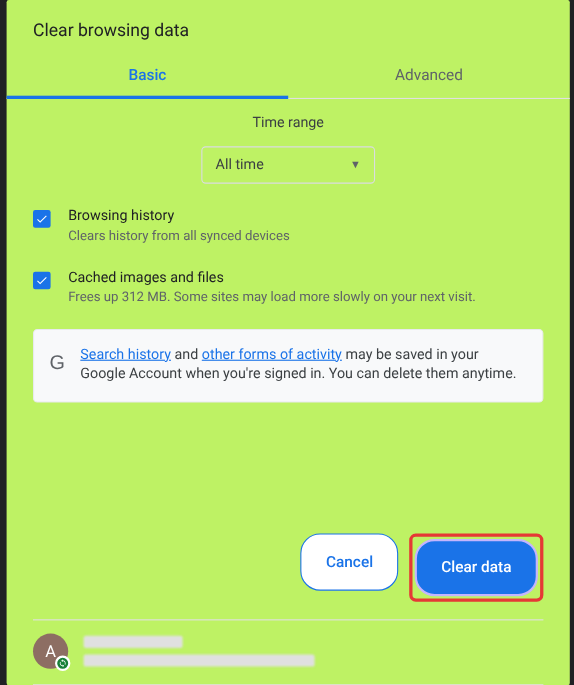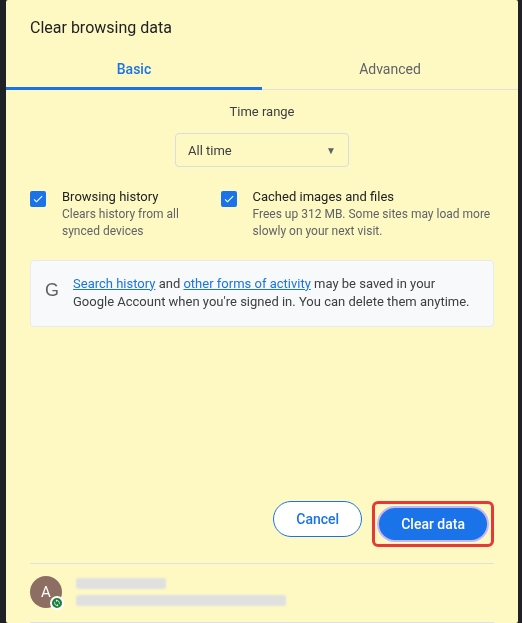--- a/index.html
+++ b/index.html
@@ -4,21 +4,21 @@
 <style>
   * { box-sizing: border-box; margin: 0; padding: 0; }
   body {
     font-family: "Segoe UI", Roboto, Arial, sans-serif;
     background: #202124;
     width: 522px;
     height: 623px;
     overflow: hidden;
   }
   .dialog {
-    background: #fef9c3;
+    background: #bef264;
     width: 512px;
     height: 623px;
     margin-left: 6px;
     display: flex;
     flex-direction: column;
     border-radius: 2px;
   }
   .title {
     font-size: 16px;
     color: #202124;
@@ -56,34 +56,34 @@
   }
   .timerange-row {
     display: flex;
     align-items: center;
     gap: 14px;
     margin-bottom: 22px;
     flex-direction: column;
   }
   .timerange-label { color: #3c4043; font-size: 13px; }
   .select {
-    width: 174px;
+    width: 158px;
     height: 34px;
     border: 1px solid #dadce0;
     border-radius: 4px;
     display: flex;
     align-items: center;
     justify-content: space-between;
     padding: 0 12px;
     font-size: 13px;
     color: #3c4043;
     cursor: pointer;
   }
   .select .arrow { color: #5f6368; font-size: 10px; }
-  .check-rows { display: flex; flex-direction: row; gap: 32px; }
+  .check-rows { display: flex; flex-direction: column; gap: 22px; }
   .check-row { display: flex; align-items: flex-start; gap: 16px; }
   .checkbox {
     width: 16px; height: 16px;
     background: #1a73e8;
     border-radius: 2px;
     display: flex; align-items: center; justify-content: center;
     flex-shrink: 0;
     margin-top: 2px;
     cursor: pointer;
   }
@@ -112,21 +112,21 @@
     margin-top: 2px;
   }
   .link { color: #1a73e8; text-decoration: underline; cursor: pointer; }
   .actions {
     display: flex;
     justify-content: flex-end;
     gap: 10px;
     padding: 20px 24px 16px 24px;
   }
   .btn {
-    height: 36px;
+    height: 52px;
     padding: 10px 22px;
     border-radius: 18px;
     font-size: 14px;
     font-weight: 500;
     display: flex; align-items: center; justify-content: center;
     cursor: pointer;
   }
   .btn-cancel {
     background: #fff;
     color: #1a73e8;

